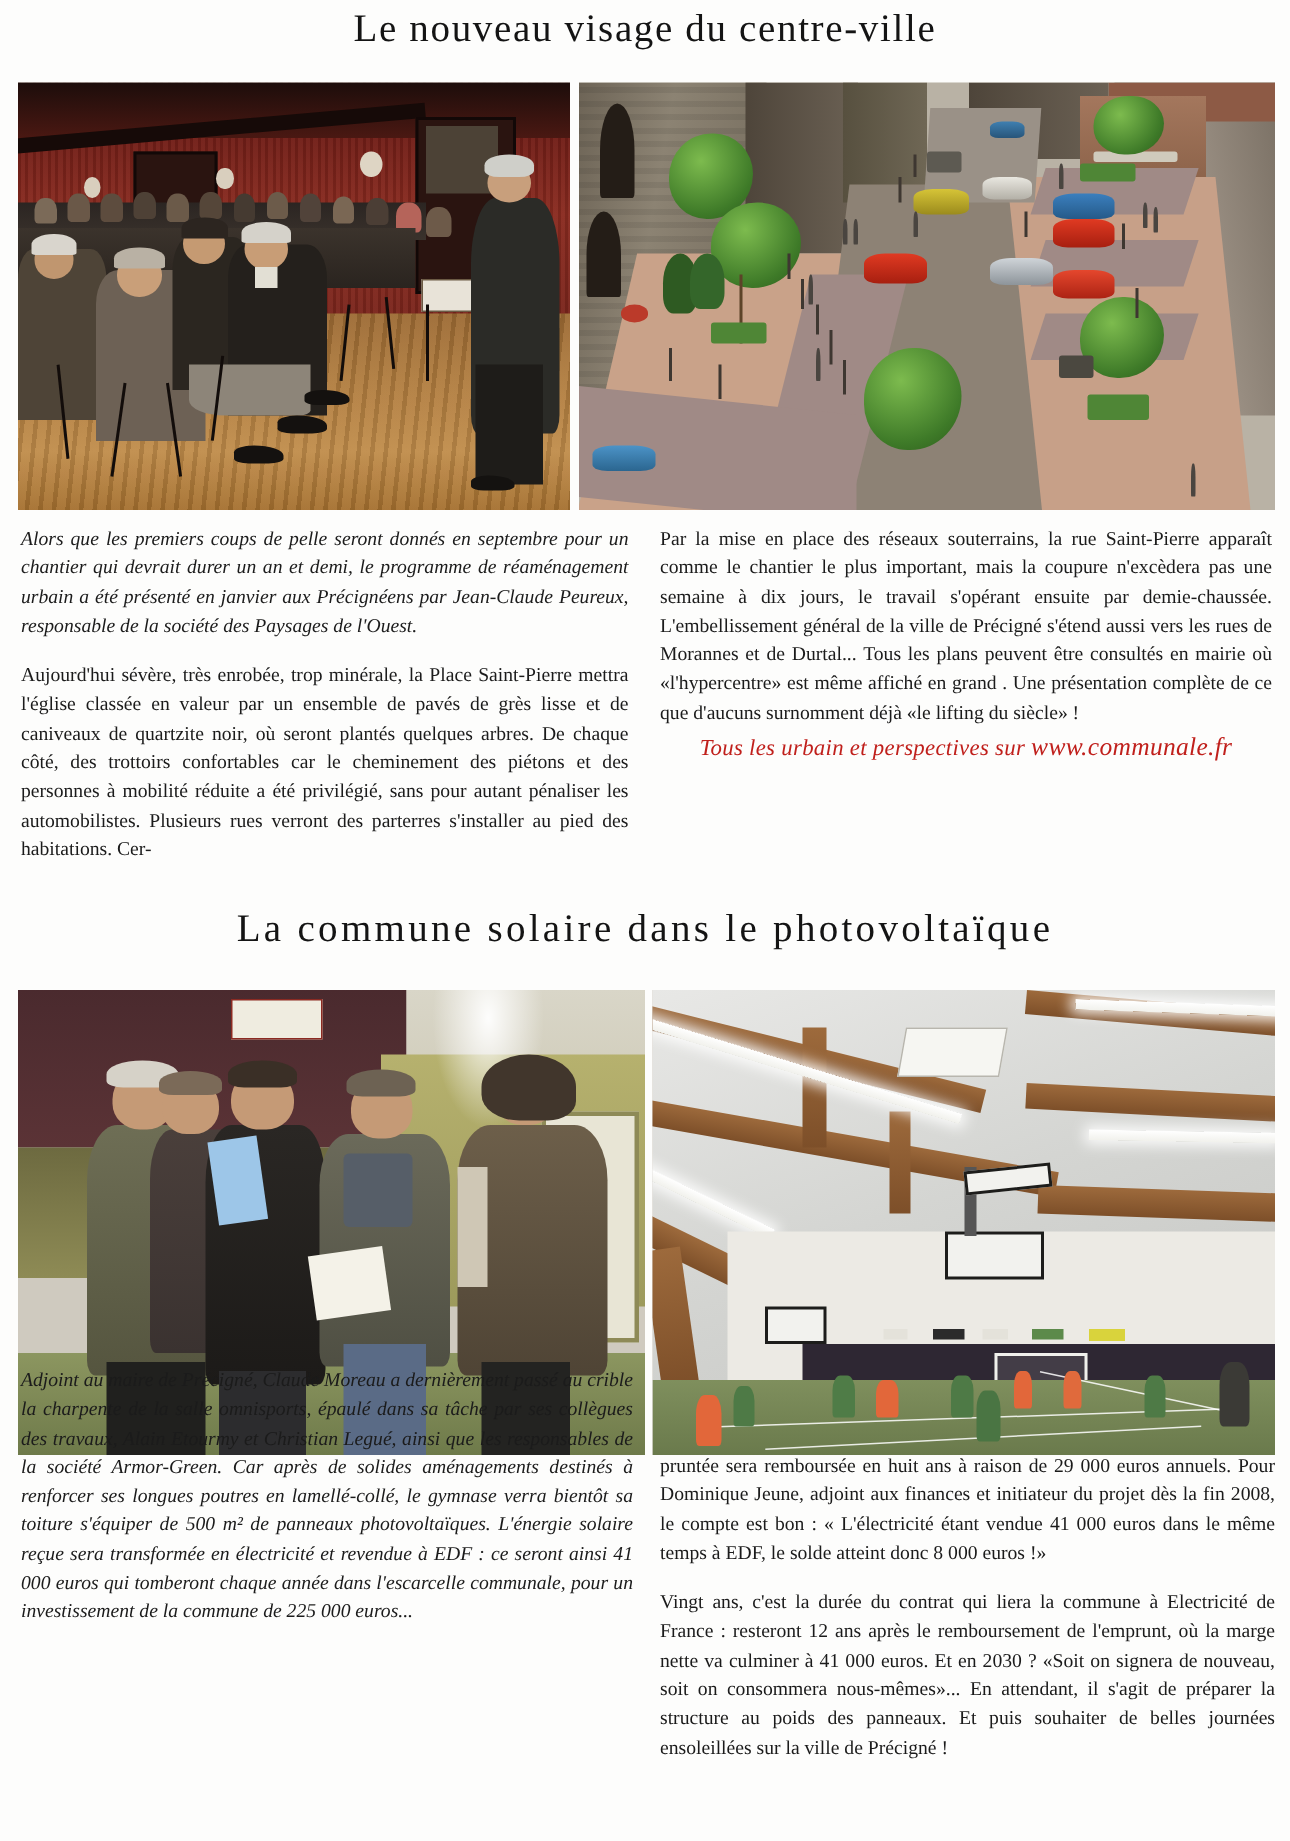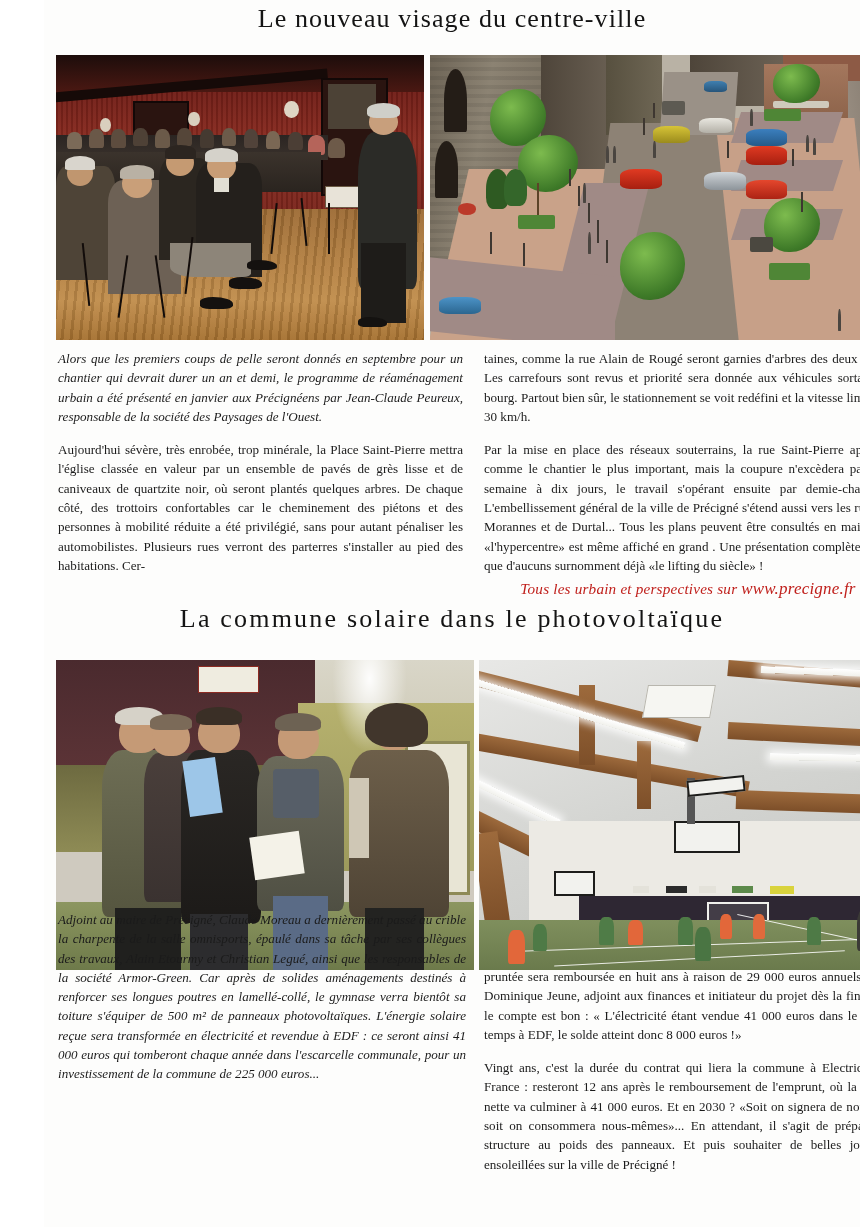--- a/index.html
+++ b/index.html
@@ -2,21 +2,21 @@
 <html><head>
 <meta charset="utf-8">
 <style>
   html,body{margin:0;padding:0;background:#ffffff;}
   body{
     width:860px;height:1227px;position:relative;overflow:hidden;
     font-family:"Liberation Serif", serif;
     color:#1a1a1a;
     -webkit-font-smoothing:antialiased;
   }
-  .page{position:absolute;inset:0;background:#fdfdfc;margin-left:44px;}
+  .page{position:absolute;inset:0;background:#fdfdfc;}
 
   
   .headline{
     position:absolute;left:0;right:0;text-align:center;
     font-family:"Liberation Serif", serif;
     font-size:26px;font-weight:400;letter-spacing:1.1px;
     color:#141414;white-space:nowrap;
   }
   #headline-1{top:4px;}
   #headline-2{top:604px;letter-spacing:2.2px;}
@@ -288,23 +288,22 @@
       <div class="r-green" style="left:69%;top:64%;width:5%;height:5%;background:#4b4840;"></div>
     </div>
   </div>
 
   <div class="col" id="col-tl">
     <p class="ital">Alors que les premiers coups de pelle seront donnés en septembre pour un chantier qui devrait durer un an et demi, le programme de réaménagement urbain a été présenté en janvier aux Précignéens par Jean-Claude Peureux, responsable de la société des Paysages de l'Ouest.</p>
     <p class="upright">Aujourd'hui sévère, très enrobée, trop minérale, la Place Saint-Pierre mettra l'église classée en valeur par un ensemble de pavés de grès lisse et de caniveaux de quartzite noir, où seront plantés quelques arbres. De chaque côté, des trottoirs confortables car le cheminement des piétons et des personnes à mobilité réduite a été privilégié, sans pour autant pénaliser les automobilistes. Plusieurs rues verront des parterres s'installer au pied des habitations. Cer-</p>
   </div>
 
   <div class="col" id="col-tr">
-    <p class="upright">taines, comme la rue Alain de Rougé seront garnies d'arbres des deux côtés. Les carrefours sont revus et priorité sera donnée aux véhicules sortant du bourg. Partout bien sûr, le stationnement se voit redéfini et la vitesse limitée à 30 km/h.</p>
     <p class="upright" style="margin-bottom:2px;">Par la mise en place des réseaux souterrains, la rue Saint-Pierre apparaît comme le chantier le plus important, mais la coupure n'excèdera pas une semaine à dix jours, le travail s'opérant ensuite par demie-chaussée. L'embellissement général de la ville de Précigné s'étend aussi vers les rues de Morannes et de Durtal... Tous les plans peuvent être consultés en mairie où «l'hypercentre» est même affiché en grand . Une présentation complète de ce que d'aucuns surnomment déjà «le lifting du siècle» !</p>
-    <span class="weblink"><span>Tous les urbain et perspectives sur </span><span class="url">www.precigne.fr</span></span>
+    <span class="weblink"><span>Tous les urbain et perspectives sur </span><span class="url">www.communale.fr</span></span>
   </div>
 
   <div class="headline" id="headline-2">La  commune  solaire  dans  le  photovoltaïque</div>
 
   <div class="photo" id="photo-visit">
     <div class="inner">
       <div class="v-wallTop"></div>
       <div class="v-wallTopR"></div>
       <div class="v-wallMid"></div>
       <div class="v-wallLow"></div>

